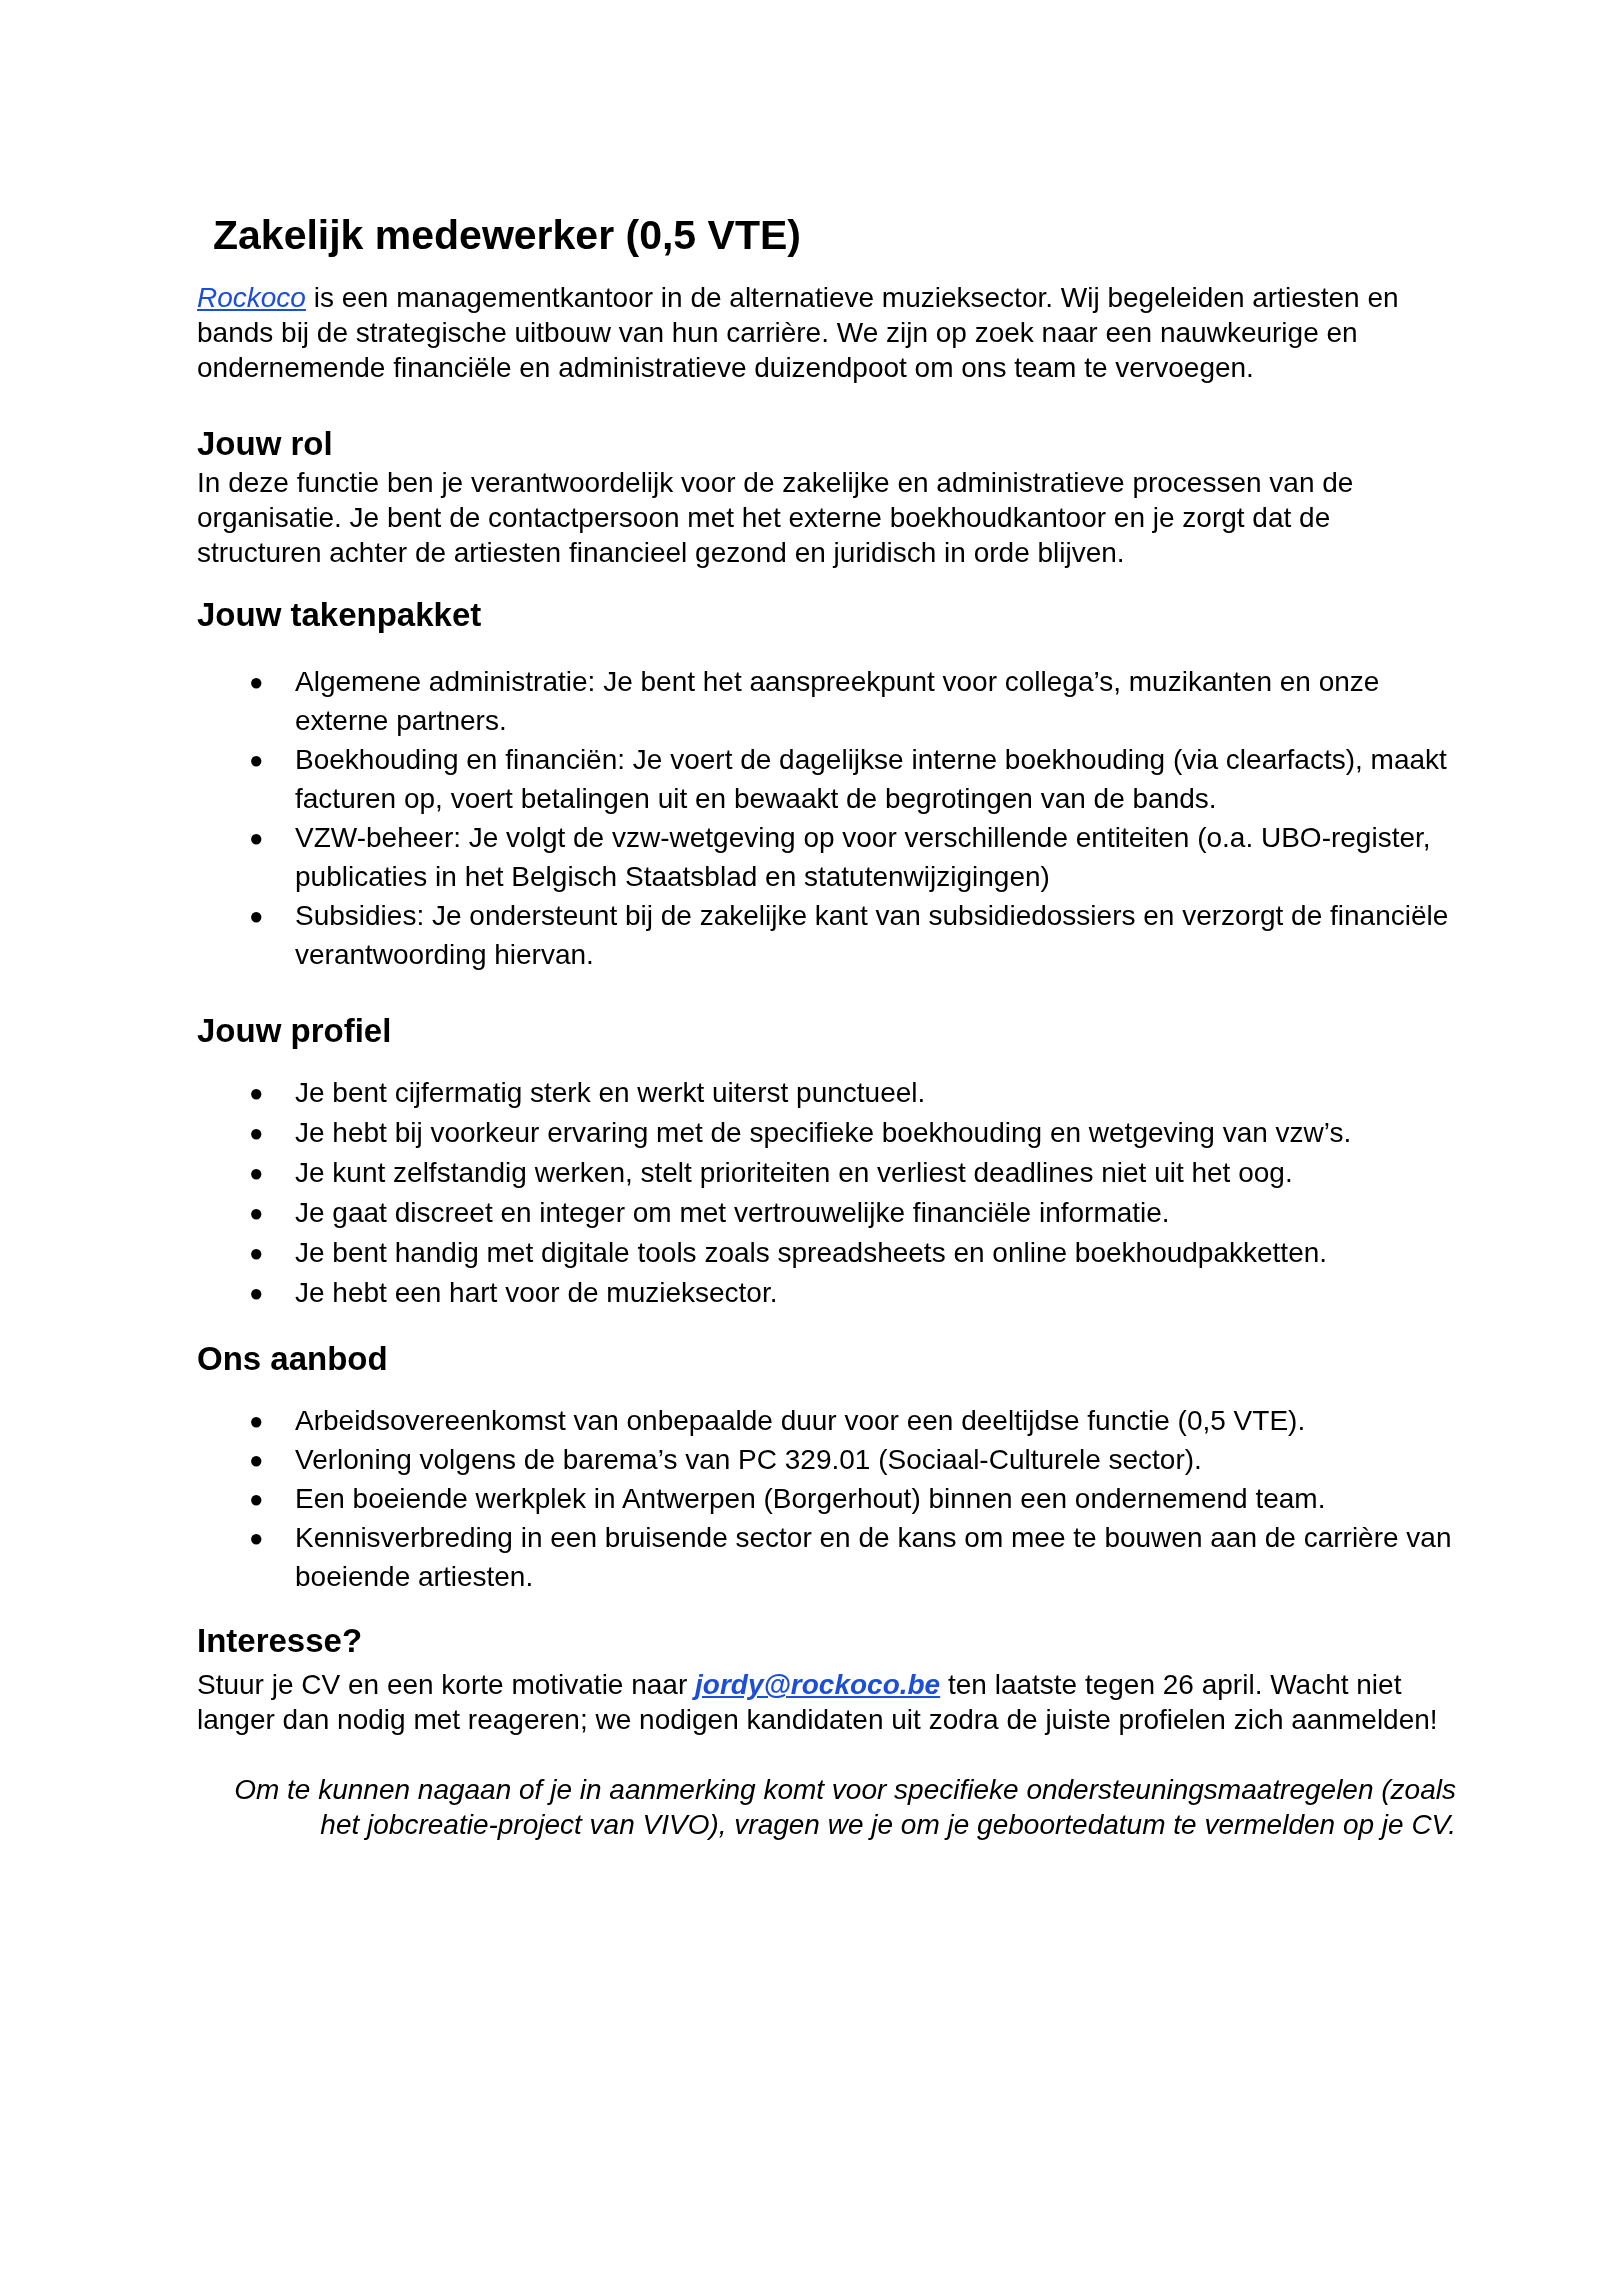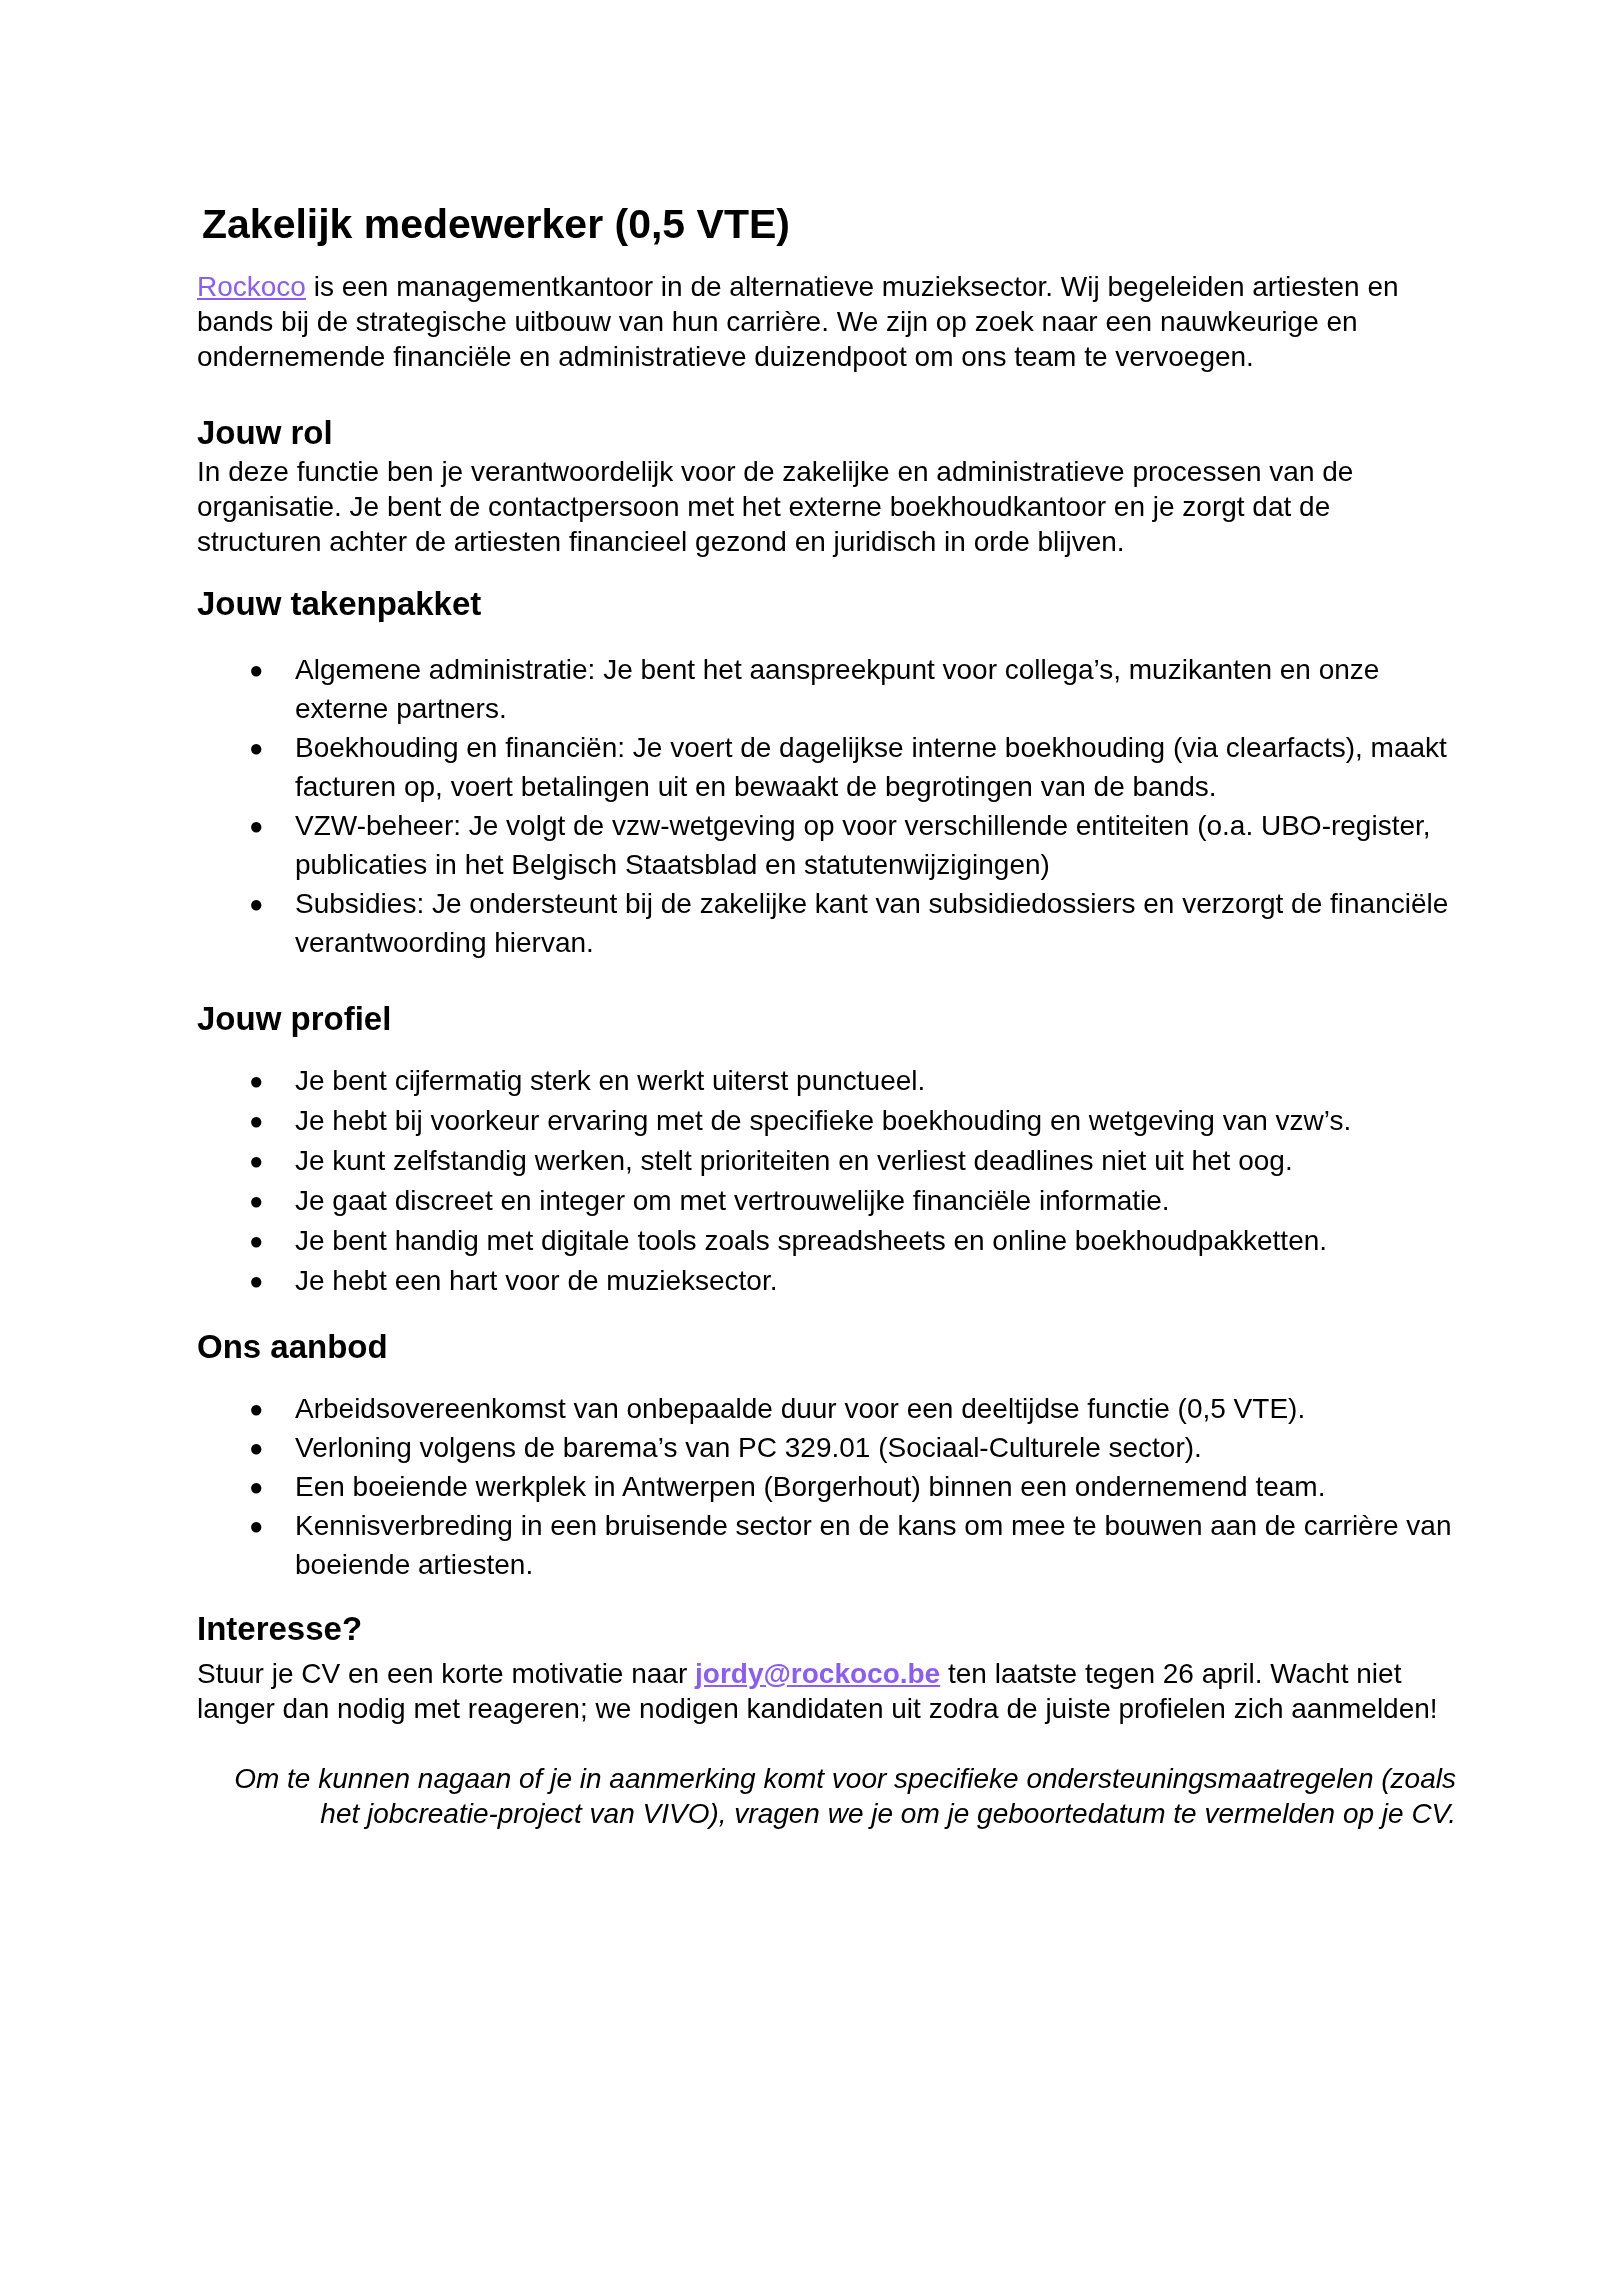--- a/index.html
+++ b/index.html
@@ -1,41 +1,41 @@
 <!DOCTYPE html>
 <html style="font-size:11.3px"><head>
   <meta charset="utf-8">
   <style>
     html, body { margin: 0; padding: 0; background: #ffffff; }
     body {
       width: 1617px; height: 2284px; position: relative; overflow: hidden;
       font-family: "Liberation Sans", sans-serif; color: #000;
     }
     .page { position: absolute; left: 197px; top: 191px; width: 1259px; }
-    .title { font-size: 41px; font-weight: bold; margin: 5px; line-height: 57px; }
+    .title { font-size: 41px; font-weight: bold; margin: 16px; line-height: 57px; }
     p, li { font-size: 28px; line-height: 35px; margin: 0; }
     .intro { margin-top: 15.6px; }
     h2 { font-size: 33px; font-weight: bold; margin: 0; line-height: 42px; }
     .h-rol { margin-top: 38px; }
     .h-taken { margin-top: 24px; }
     .h-profiel { margin-top: 36px; }
     .h-aanbod { margin-top: 25px; }
     .h-interesse { margin-top: 24px; }
     ul { list-style: none; margin: 0; padding: 0; }
     ul.taken { margin-top: 25.5px; }
     ul.taken li { line-height: 39px; }
     ul.profiel { margin-top: 21px; }
     ul.profiel li { line-height: 40px; }
     ul.aanbod { margin-top: 21px; }
     ul.aanbod li { line-height: 39px; }
     li { position: relative; padding-left: 98px; }
     li .bullet {
       position: absolute; left: 52px; top: 0; font-size: 24px;
     }
-    a.link { color: #8b5cf6; text-decoration: underline; }
+    a.link { color: #1d4ed8; text-decoration: underline; font-style: italic; }
     a.bold { font-weight: bold; }
     .contact { margin-top: 5.7px; }
     .note { margin-top: 35px; font-style: italic; text-align: right; }
   </style>
 </head>
 <body>
 
 <div class="page">
   <h1 class="title">Zakelijk medewerker (0,5 VTE)</h1>
 

